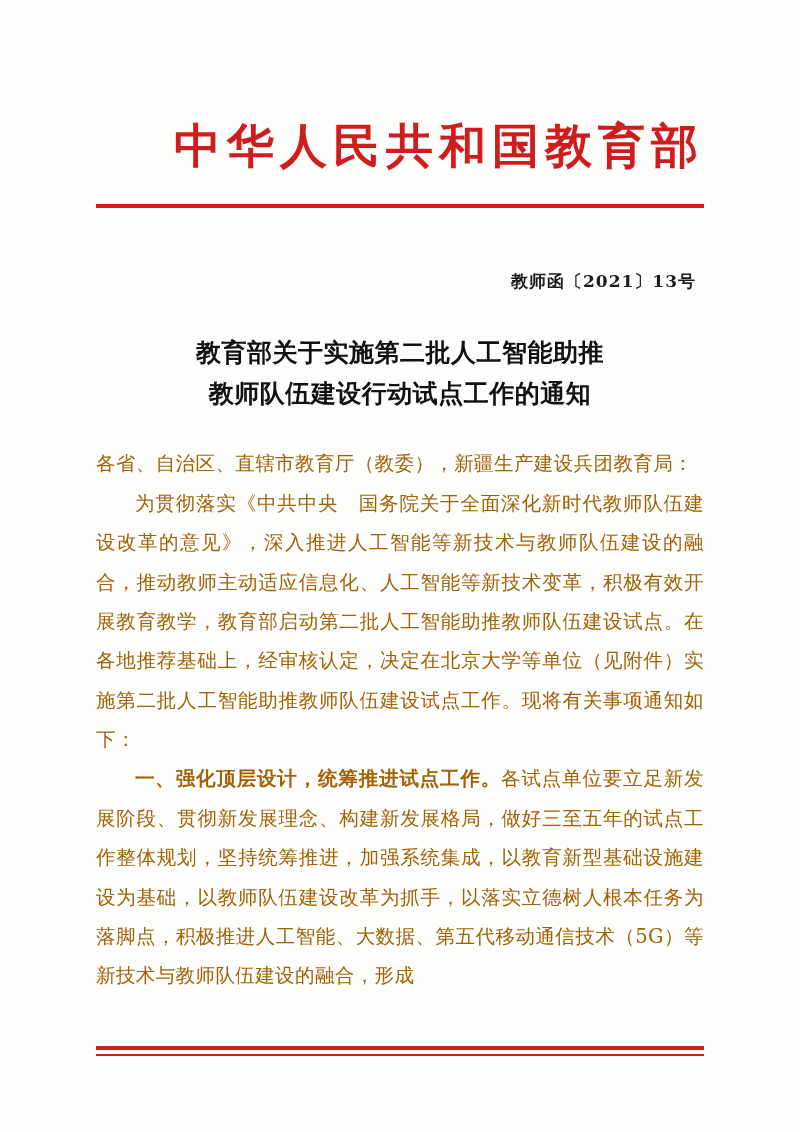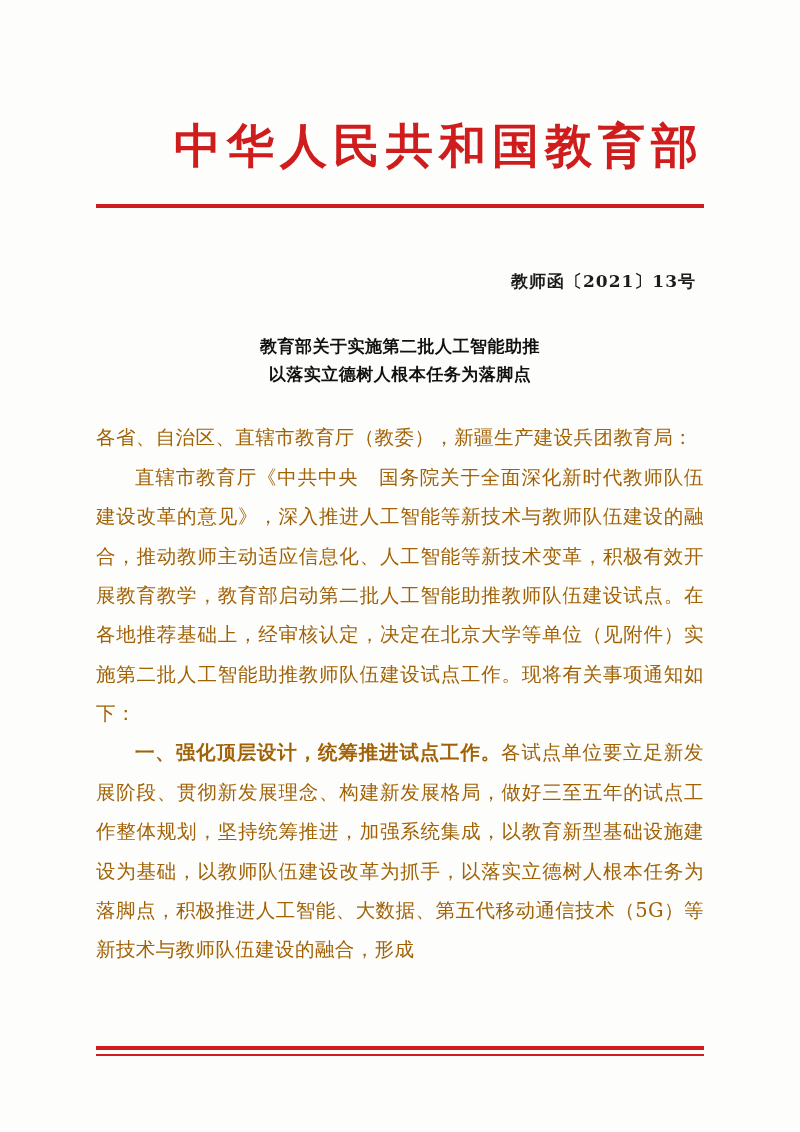--- a/index.html
+++ b/index.html
@@ -53,21 +53,21 @@
     letter-spacing: 1px;
     padding-right: 8px;
     font-weight: bold;
   }
 
   
   .doc-title {
     margin-top: 40px;
     text-align: center;
     font-weight: 700;
-    font-size: 17px;
+    font-size: 25px;
     line-height: 1.62;
     color: #111111;
     letter-spacing: 0.5px;
   }
   .doc-title .line {
     display: block;
   }
 
   
   .body-text {
@@ -114,26 +114,26 @@
   <div class="masthead">
     <div class="masthead-title">中华人民共和国教育部</div>
   </div>
 
   <div class="masthead-rule"></div>
 
   <div class="doc-number">教师函〔2021〕13号</div>
 
   <div class="doc-title">
     <span class="line">教育部关于实施第二批人工智能助推</span>
-    <span class="line">以落实立德树人根本任务为落脚点</span>
+    <span class="line">教师队伍建设行动试点工作的通知</span>
   </div>
 
   <div class="body-text">
     <p>各省、自治区、直辖市教育厅（教委），新疆生产建设兵团教育局：</p>
-    <p class="indent">直辖市教育厅《中共中央　国务院关于全面深化新时代教师队伍建设改革的意见》，深入推进人工智能等新技术与教师队伍建设的融合，推动教师主动适应信息化、人工智能等新技术变革，积极有效开展教育教学，教育部启动第二批人工智能助推教师队伍建设试点。在各地推荐基础上，经审核认定，决定在北京大学等单位（见附件）实施第二批人工智能助推教师队伍建设试点工作。现将有关事项通知如下：</p>
+    <p class="indent">为贯彻落实《中共中央　国务院关于全面深化新时代教师队伍建设改革的意见》，深入推进人工智能等新技术与教师队伍建设的融合，推动教师主动适应信息化、人工智能等新技术变革，积极有效开展教育教学，教育部启动第二批人工智能助推教师队伍建设试点。在各地推荐基础上，经审核认定，决定在北京大学等单位（见附件）实施第二批人工智能助推教师队伍建设试点工作。现将有关事项通知如下：</p>
     <p class="indent"><span class="bold">一、强化顶层设计，统筹推进试点工作。</span><span>各试点单位要立足新发展阶段、贯彻新发展理念、构建新发展格局，做好三至五年的试点工作整体规划，坚持统筹推进，加强系统集成，以教育新型基础设施建设为基础，以教师队伍建设改革为抓手，以落实立德树人根本任务为落脚点，积极推进人工智能、大数据、第五代移动通信技术（5G）等新技术与教师队伍建设的融合，形成</span></p>
   </div>
 
   <div class="footer-rules">
     <div class="footer-rule-thick"></div>
     <div class="footer-rule-thin"></div>
   </div>
 
 </div>
 

